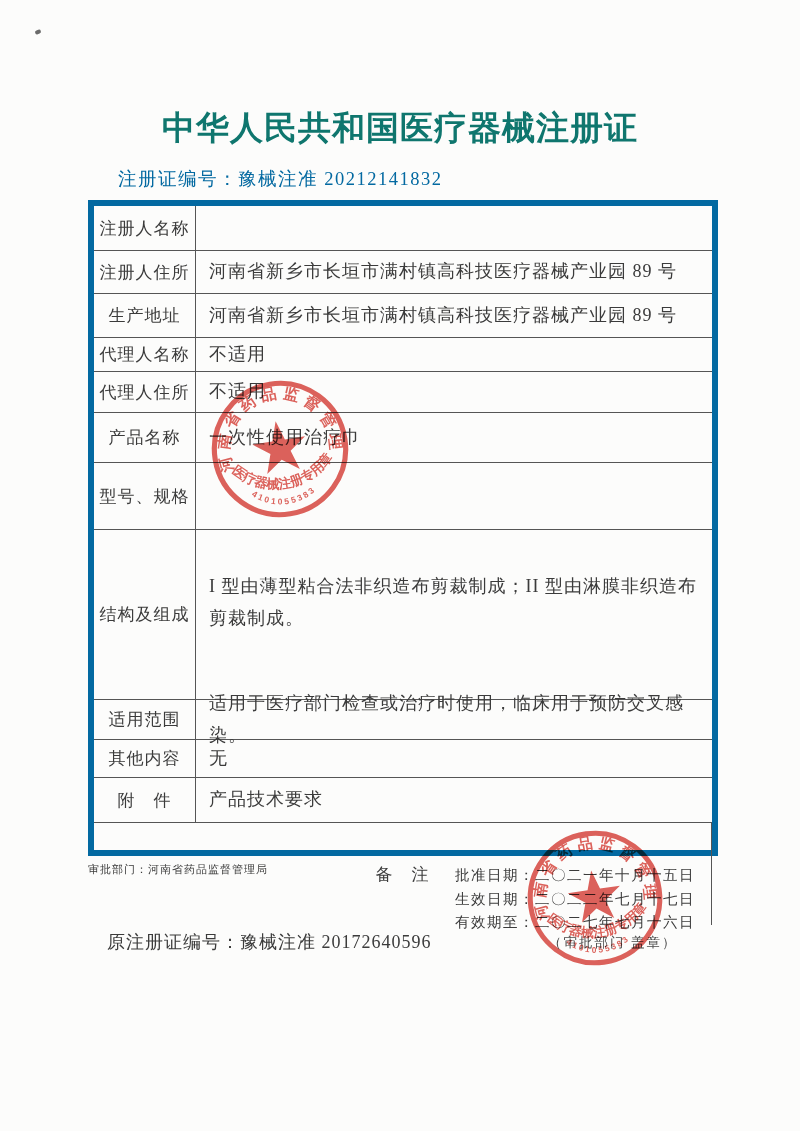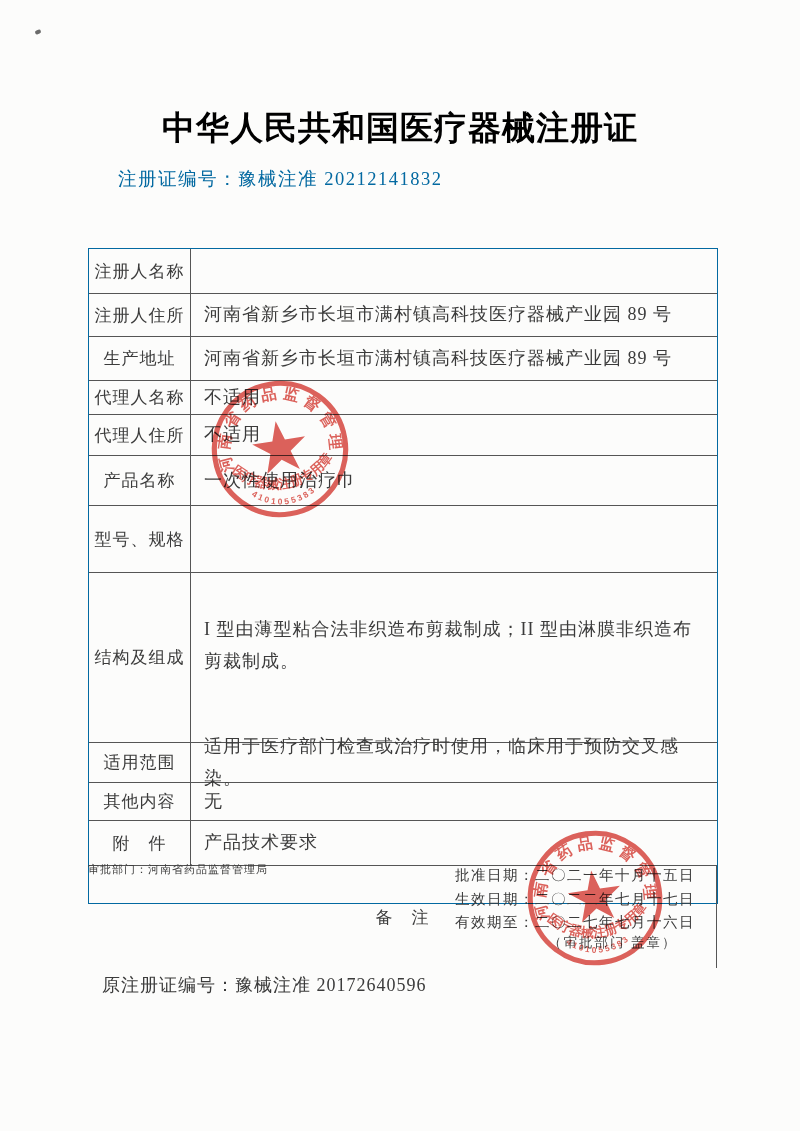--- a/index.html
+++ b/index.html
@@ -8,31 +8,31 @@
     background:#fcfcfb;
     font-family:"Liberation Serif","DejaVu Serif",serif;
     color:#3b3b3b;
   }
   .abs{position:absolute;}
 
   
   #doc-title{
     left:0;top:106px;width:800px;text-align:center;
     font-family:"Liberation Sans","DejaVu Sans",sans-serif;
-    font-weight:bold;font-size:33px;letter-spacing:1px;color:#000000;
+    font-weight:bold;font-size:33px;letter-spacing:1px;color:#0f766e;
   }
   #cert-no-line{
     left:118px;top:166px;font-size:18.5px;letter-spacing:1.5px;color:#0369a1;
   }
 
   
   #cert-table{
     left:88px;top:200px;width:630px;height:656px;
-    border:1px solid #0369a1;box-sizing:border-box;
-    display:flex;flex-direction:column;margin-top:48px;
+    border:6px solid #0369a1;box-sizing:border-box;
+    display:flex;flex-direction:column;
   }
   .trow{display:flex;border-bottom:1px solid #555;box-sizing:border-box;flex:0 0 auto;}
   .trow:last-child{border-bottom:none;flex-direction:column;}
   .tlabel{
     flex:0 0 102px;border-right:1px solid #555;box-sizing:border-box;
     display:flex;align-items:center;justify-content:center;text-align:center;
     font-size:17px;letter-spacing:1px;color:#3b3b3b;padding:0 4px;
   }
   .tvalue{
     flex:1 1 auto;display:flex;align-items:center;box-sizing:border-box;

